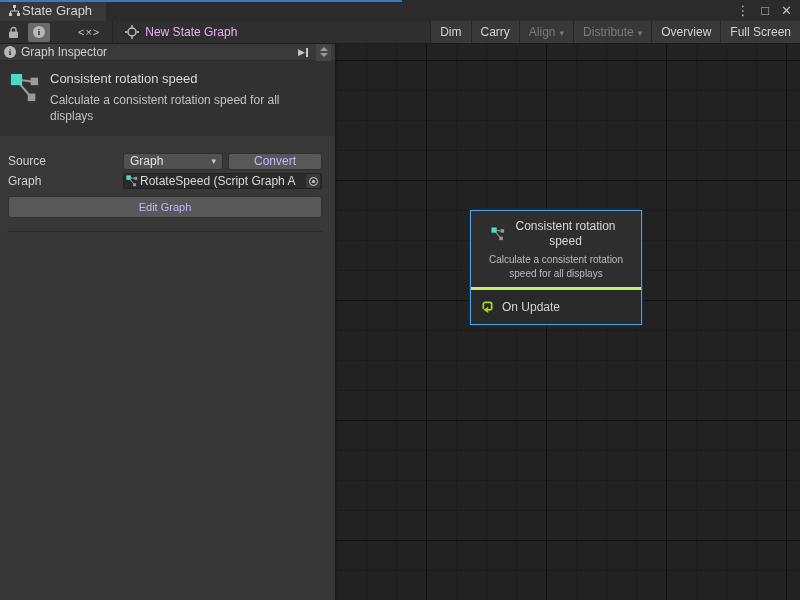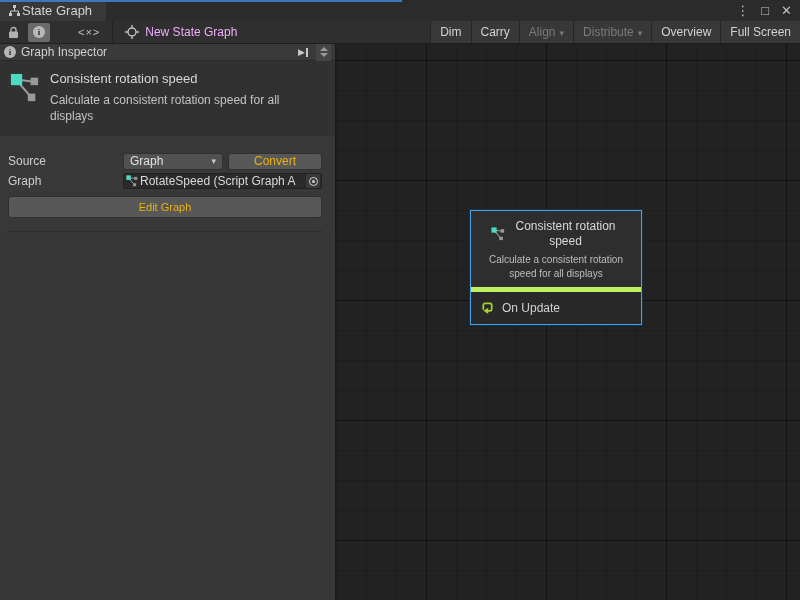--- a/index.html
+++ b/index.html
@@ -61,21 +61,21 @@
   .graph-info .big-icon { flex:0 0 30px; padding-top:2px; }
   .graph-info h1 { font-size:13px; font-weight:normal; color:#d8d8d8; margin-bottom:6px; }
   .graph-info p { font-size:12px; color:#c2c2c2; line-height:1.35; max-width:240px; }
 
   .form { padding:16px 13px 0 8px; }
   .frow { display:flex; align-items:center; height:18px; margin-bottom:2px; }
   .frow .lbl { width:115px; font-size:12px; color:#cfcfcf; }
   .dropdown { width:100px; height:17px; background:#515151; border:1px solid #303030; border-radius:3px;
         display:flex; align-items:center; padding:0 6px; font-size:12px; color:#e0e0e0; }
   .dropdown .dd-arrow { margin-left:auto; font-size:9px; color:#c8c8c8; }
-  .btn { background:#585858; border:1px solid #303030; border-radius:3px; color:#eab308;
+  .btn { background:#585858; border:1px solid #303030; border-radius:3px; color:#c4b5fd;
         display:flex; align-items:center; justify-content:center; font-size:12px; }
   .convert-btn { flex:1; margin-left:5px; height:17px; }
   .obj-field { flex:1; height:16px; background:#2a2a2a; border:1px solid #212121; border-radius:2px;
         display:flex; align-items:center; padding:0 1px 0 2px; font-size:12px; color:#d8d8d8; }
   .obj-field .val { white-space:nowrap; overflow:hidden; flex:1; }
   .picker { width:14px; height:14px; border-radius:2px; background:#3a3a3a; display:flex;
         align-items:center; justify-content:center; }
   .picker .ring { width:9px; height:9px; border:1px solid #cfcfcf; border-radius:50%;
         display:flex; align-items:center; justify-content:center; }
   .picker .dot { width:3px; height:3px; background:#cfcfcf; border-radius:50%; }
@@ -92,21 +92,21 @@
       linear-gradient(90deg, rgba(0,0,0,0.15) 1px, transparent 1px);
     background-size:120px 120px, 120px 120px, 30px 30px, 30px 30px;
     background-position:0 16px, 90px 0, 0 16px, 0 0; }
 
   .node { position:absolute; left:134px; top:166px; width:172px;
         border:1px solid #44a3e8; box-shadow:0 0 0 1px rgba(20,60,90,.6); background:#2e2e2e; }
   .node-header { padding:8px 7px 7px 7px; }
   .node-title { display:flex; align-items:center; justify-content:center; gap:5px; }
   .node-title .txt { font-size:12px; color:#d8d8d8; text-align:center; max-width:112px; line-height:1.25; }
   .node-desc { margin-top:4px; font-size:10px; color:#bdbdbd; text-align:center; line-height:1.35; }
-  .node-footer { border-top:5px solid #bef264; background:#292929; height:37px; display:flex;
+  .node-footer { border-top:3px solid #bef264; background:#292929; height:37px; display:flex;
         align-items:center; gap:7px; padding:0 9px; font-size:12px; color:#d2d2d2; }
 
   svg { display:block; }
 </style>
 </head>
 <body>
 
 <div class="window">
 
   <div class="titlebar">

